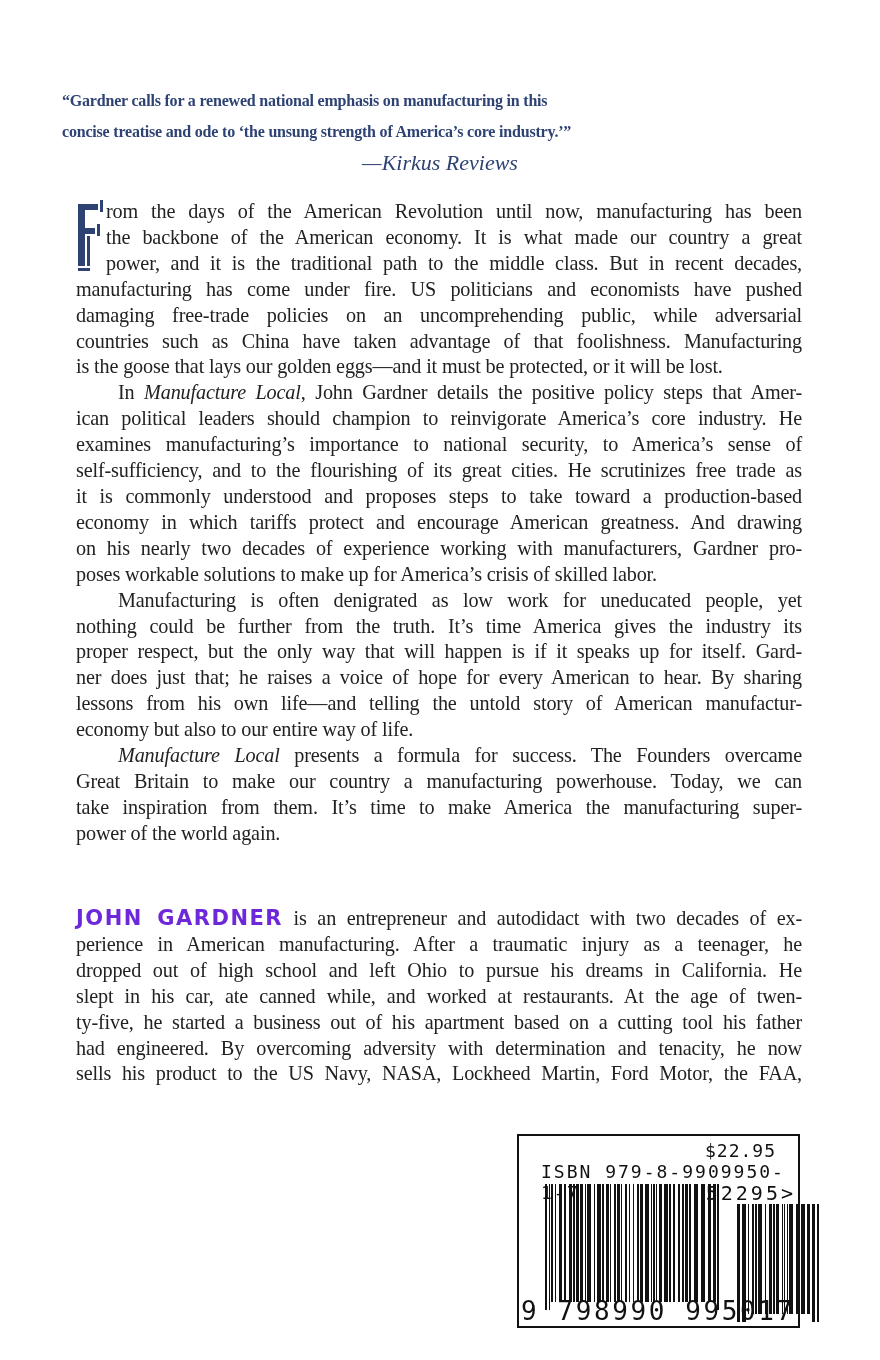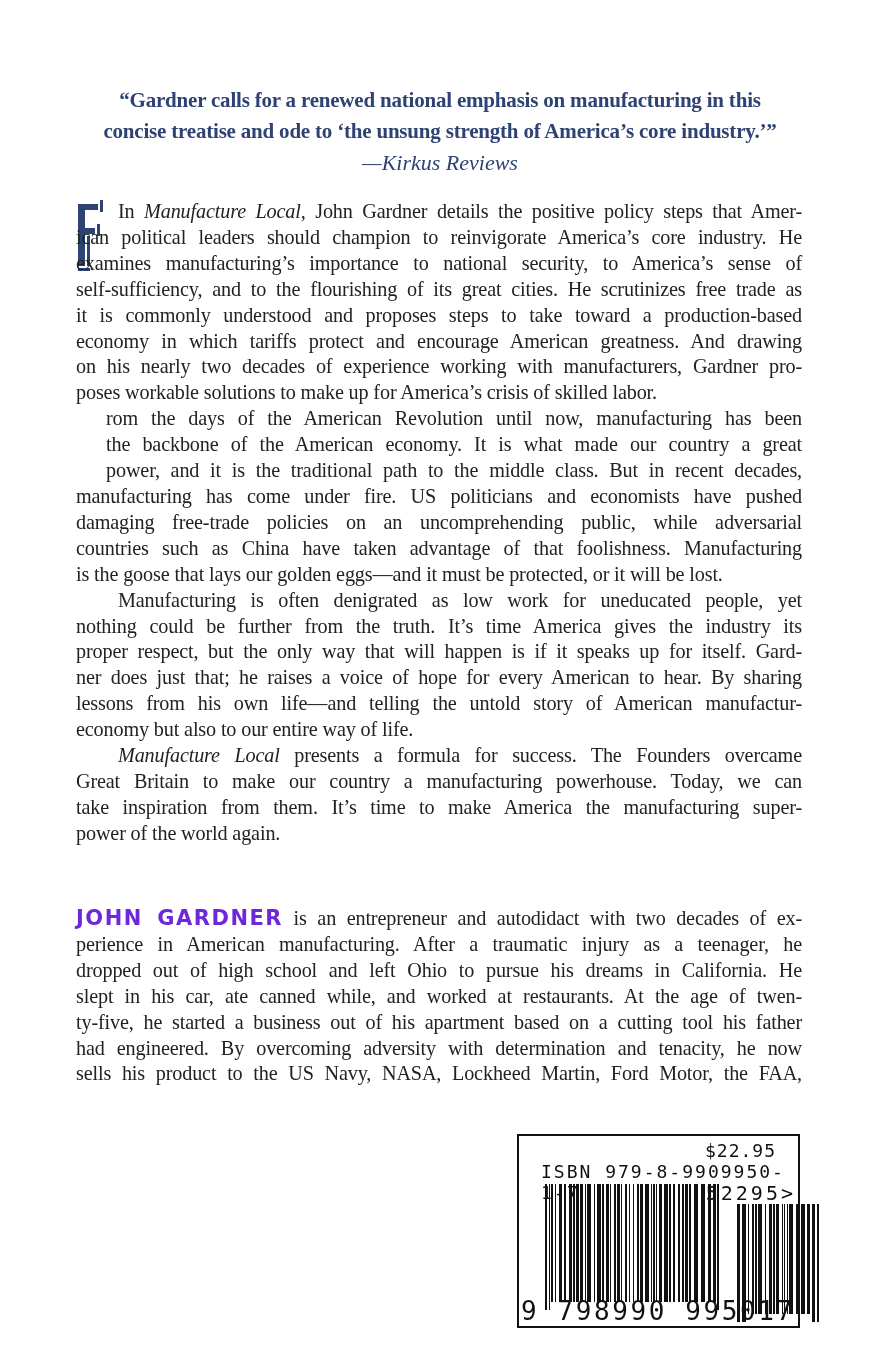--- a/index.html
+++ b/index.html
@@ -1,23 +1,23 @@
 <!DOCTYPE html>
 <html><head>
   <meta charset="utf-8">
   <style>
     html, body { margin: 0; padding: 0; background: #ffffff; }
     body { width: 880px; height: 1360px; position: relative; overflow: hidden; }
     .page { position: absolute; left: 0; top: 0; width: 880px; height: 1360px; background: #ffffff; }
 
     .blurb {
       position: absolute; left: 62px; top: 85px; width: 756px;
-      text-align: center; color: #2e4373;
+      color: #2e4373;
       font-family: "Liberation Serif", serif; font-weight: bold;
-      font-size: 21px; line-height: 31px; letter-spacing: -0.2px;
+      font-size: 16px; line-height: 31px; letter-spacing: -0.2px;
     }
     .blurb-src {
       position: absolute; left: 62px; top: 148px; width: 756px;
       text-align: center; color: #2e4373;
       font-family: "Liberation Serif", serif; font-weight: normal; font-style: italic;
       font-size: 22px; line-height: 30px;
     }
 
     .body-text {
       position: absolute; left: 76px; width: 726px;
@@ -65,37 +65,37 @@
       <polygon points="2,4 22,4 22,10 9,10 9,28 19,28 19,34 9,34 9,66 2,66"></polygon>
       <rect x="24" y="0" width="3" height="12"></rect>
       <rect x="21" y="24" width="3" height="12"></rect>
       <rect x="11" y="36" width="3" height="30"></rect>
       <rect x="2" y="68" width="12" height="3"></rect>
     </g>
   </svg>
 
   <div class="body-text" style="top:199px;">
     <p>
+      <span class="line drop">rom the days of the American Revolution until now, manufacturing has been</span>
+      <span class="line drop">the backbone of the American economy. It is what made our country a great</span>
+      <span class="line drop">power, and it is the traditional path to the middle class. But in recent decades,</span>
+      <span class="line">manufacturing has come under fire. US politicians and economists have pushed</span>
+      <span class="line">damaging free-trade policies on an uncomprehending public, while adversarial</span>
+      <span class="line">countries such as China have taken advantage of that foolishness. Manufacturing</span>
+      <span class="line last">is the goose that lays our golden eggs—and it must be protected, or it will be lost.</span>
+    </p>
+    <p>
       <span class="line" style="padding-left:42px;"><span>In </span><i>Manufacture Local</i><span>, John Gardner details the positive policy steps that Amer-</span></span>
       <span class="line">ican political leaders should champion to reinvigorate America’s core industry. He</span>
       <span class="line">examines manufacturing’s importance to national security, to America’s sense of</span>
       <span class="line">self-sufficiency, and to the flourishing of its great cities. He scrutinizes free trade as</span>
       <span class="line">it is commonly understood and proposes steps to take toward a production-based</span>
       <span class="line">economy in which tariffs protect and encourage American greatness. And drawing</span>
       <span class="line">on his nearly two decades of experience working with manufacturers, Gardner pro-</span>
       <span class="line last">poses workable solutions to make up for America’s crisis of skilled labor.</span>
-    </p>
-    <p>
-      <span class="line drop">rom the days of the American Revolution until now, manufacturing has been</span>
-      <span class="line drop">the backbone of the American economy. It is what made our country a great</span>
-      <span class="line drop">power, and it is the traditional path to the middle class. But in recent decades,</span>
-      <span class="line">manufacturing has come under fire. US politicians and economists have pushed</span>
-      <span class="line">damaging free-trade policies on an uncomprehending public, while adversarial</span>
-      <span class="line">countries such as China have taken advantage of that foolishness. Manufacturing</span>
-      <span class="line last">is the goose that lays our golden eggs—and it must be protected, or it will be lost.</span>
     </p>
     <p>
       <span class="line" style="padding-left:42px;">Manufacturing is often denigrated as low work for uneducated people, yet</span>
       <span class="line">nothing could be further from the truth. It’s time America gives the industry its</span>
       <span class="line">proper respect, but the only way that will happen is if it speaks up for itself. Gard-</span>
       <span class="line">ner does just that; he raises a voice of hope for every American to hear. By sharing</span>
       <span class="line">lessons from his own life—and telling the untold story of American manufactur-</span>
       <span class="line last">economy but also to our entire way of life.</span>
     </p>
     <p>

